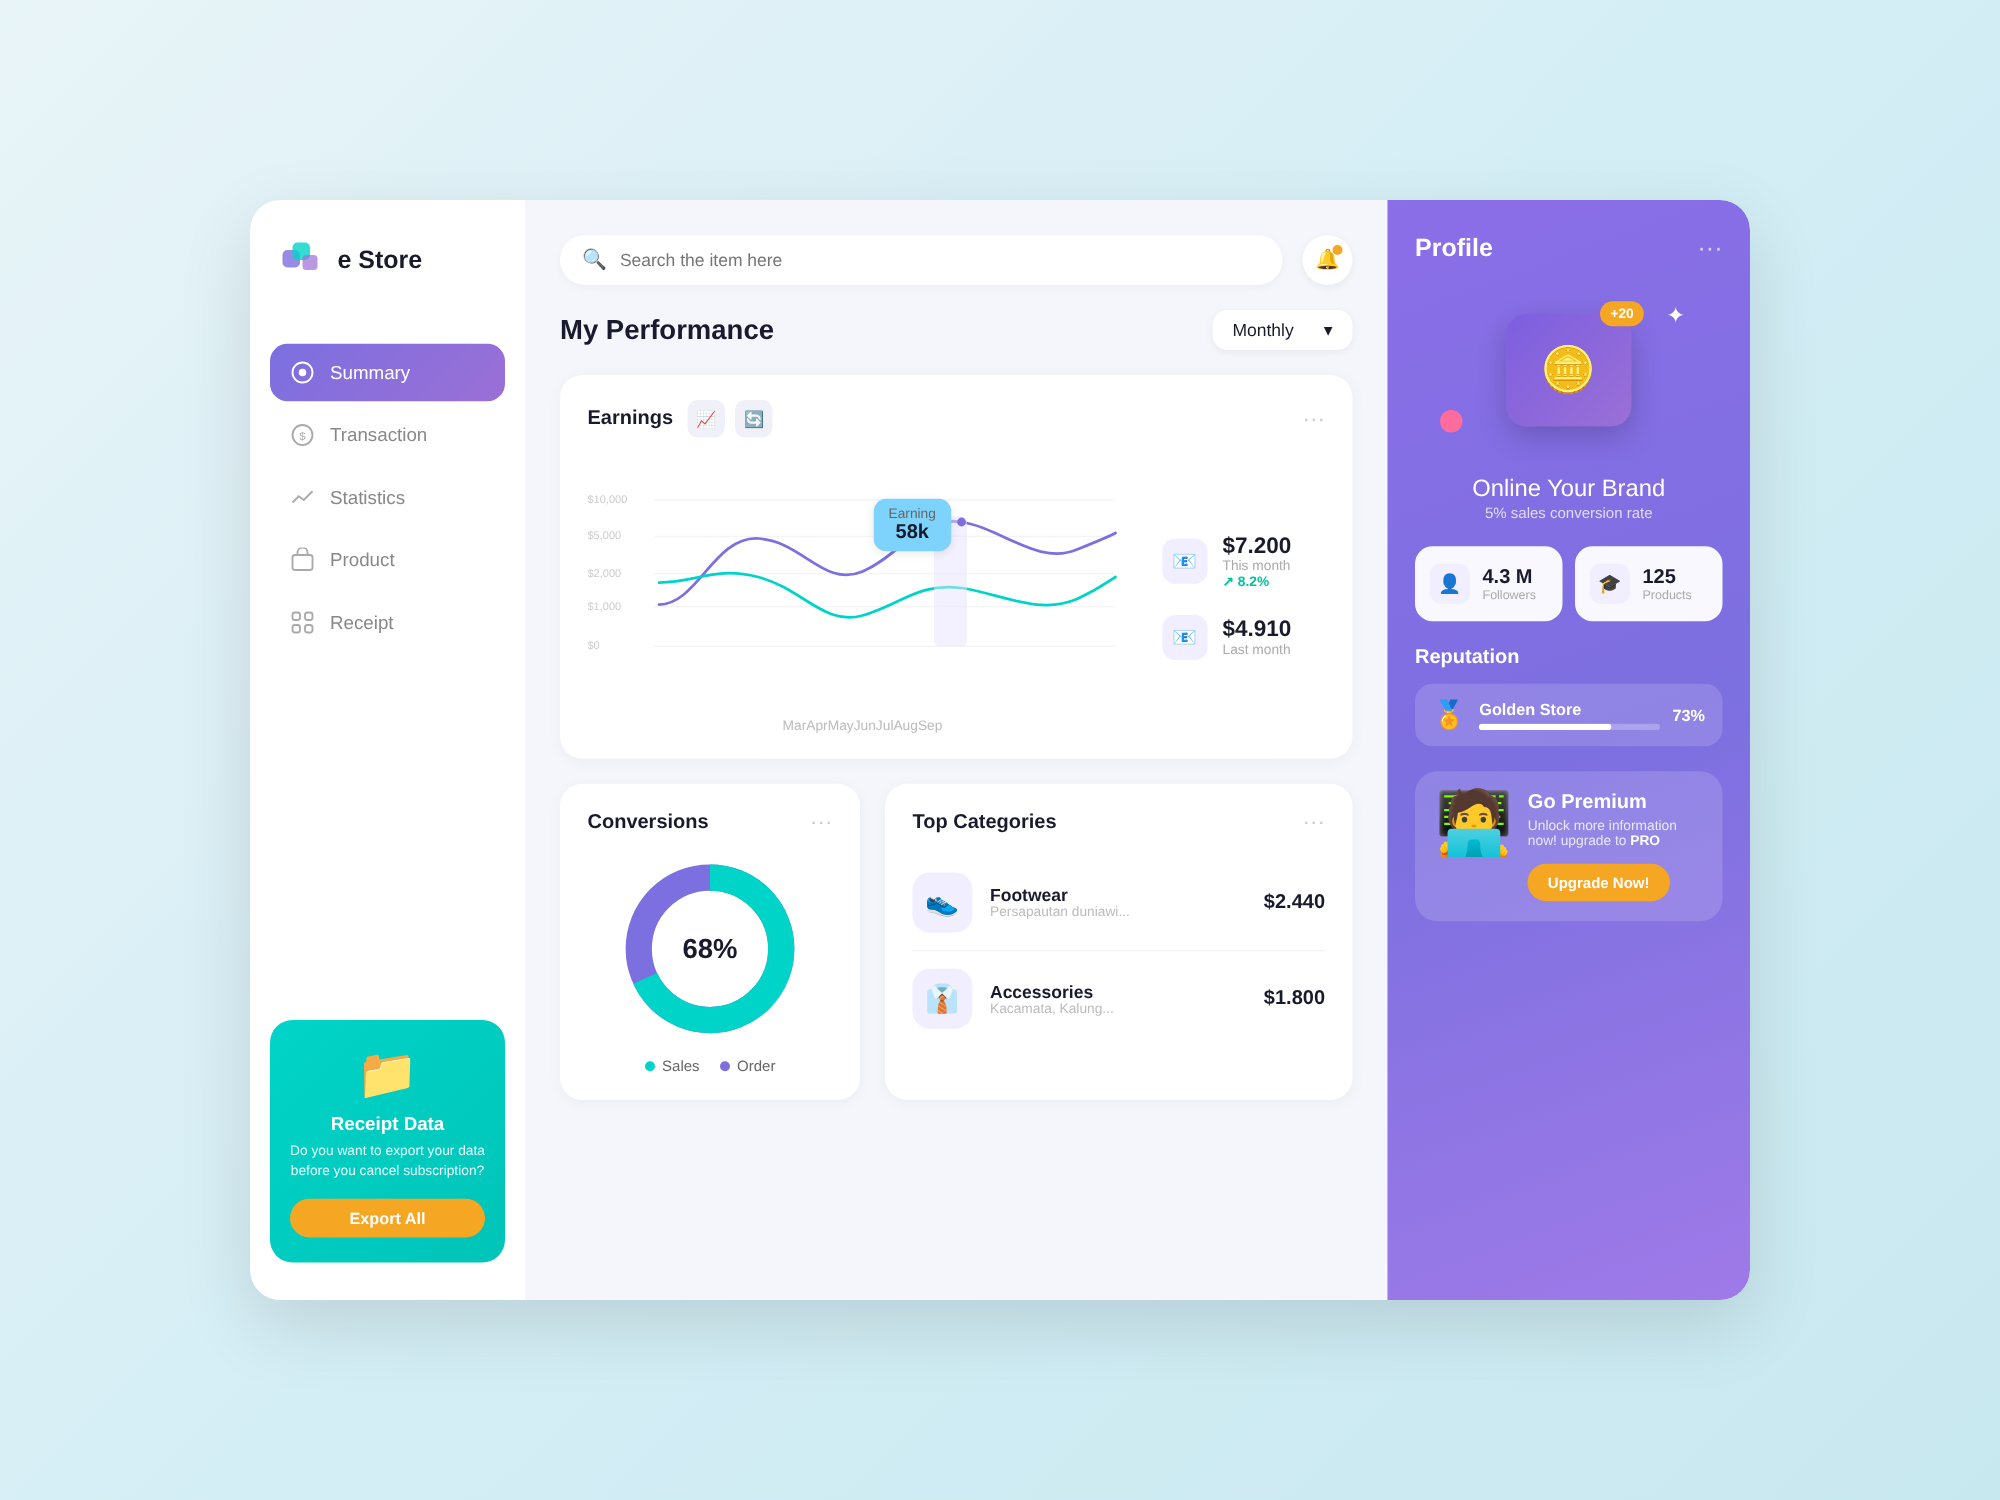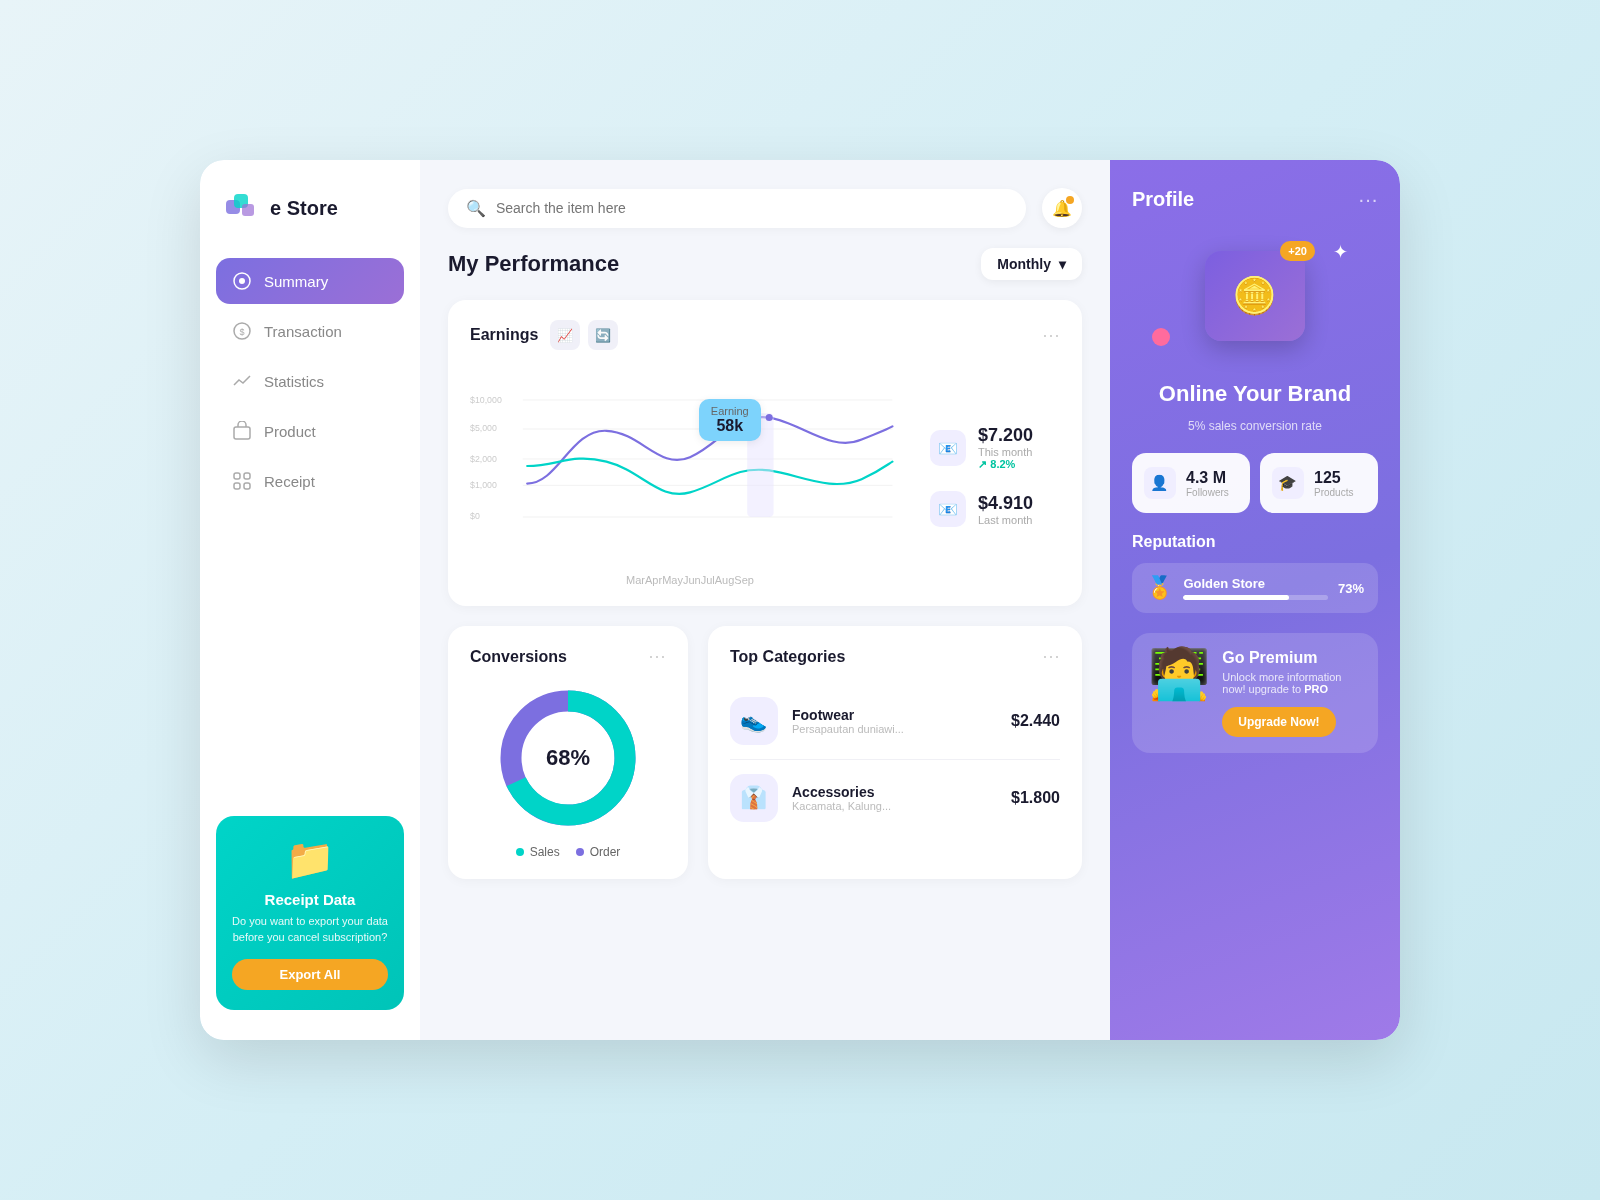--- a/index.html
+++ b/index.html
@@ -28,21 +28,21 @@
       border-radius: 24px 0 0 24px;
       overflow: hidden;
     }
     
     .sidebar {
       width: 220px;
       background: #fff;
       padding: 30px 16px;
       display: flex;
       flex-direction: column;
-      gap: 0;
+      gap: 17px;
       border-radius: 24px 0 0 24px;
     }
     .logo {
       display: flex;
       align-items: center;
       gap: 10px;
       margin-bottom: 32px;
       padding: 0 8px;
     }
     .logo-icon {
@@ -180,27 +180,27 @@
       margin-bottom: 0;
     }
     .section-title {
       font-size: 22px;
       font-weight: 700;
       color: #1a1a2e;
     }
     .dropdown-btn {
       display: flex;
       align-items: center;
-      gap: 8px;
+      gap: 24px;
       background: #fff;
       border: none;
       border-radius: 12px;
       padding: 8px 16px;
       font-size: 14px;
-      font-weight: 700;
+      font-weight: 400;
       color: #1a1a2e;
       cursor: pointer;
       box-shadow: 0 2px 8px rgba(0,0,0,0.06);
     }
     
     .card {
       background: #fff;
       border-radius: 18px;
       padding: 20px 22px;
       box-shadow: 0 2px 12px rgba(0,0,0,0.04);
@@ -469,24 +469,24 @@
       left: 20px;
       width: 18px;
       height: 18px;
       background: #ff6b9d;
       border-radius: 50%;
     }
     .brand-text {
       text-align: center;
     }
     .brand-name {
-      font-size: 22px;
-      font-weight: 700;
-      color: #fff;
-      margin-bottom: 12px;
+      font-size: 19px;
+      font-weight: 400;
+      color: #fff;
+      margin-bottom: 0;
     }
     .brand-sub {
       font-size: 12px;
       color: rgba(255,255,255,0.75);
     }
     .stats-row {
       display: flex;
       gap: 10px;
     }
     .stat-box {

